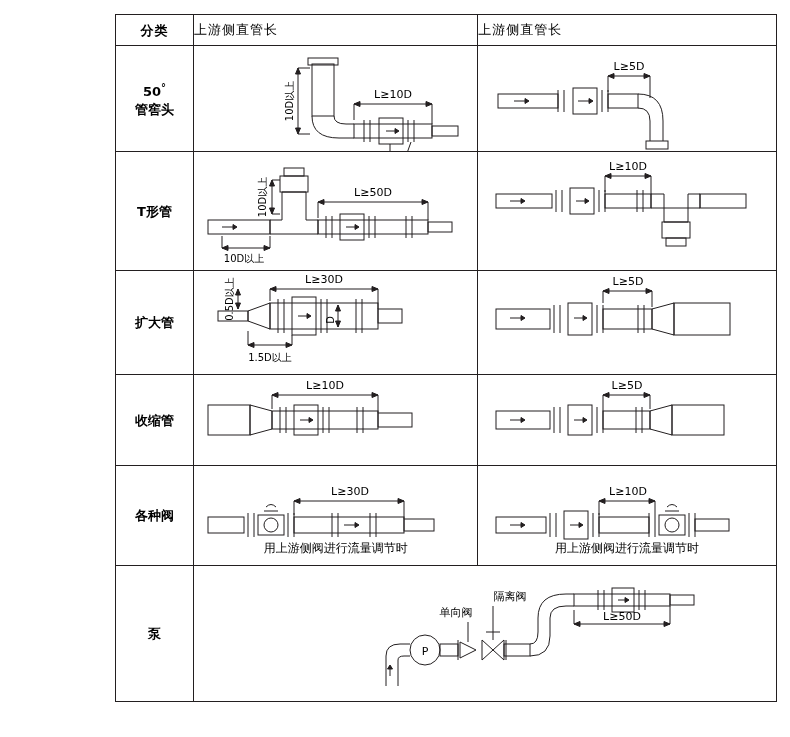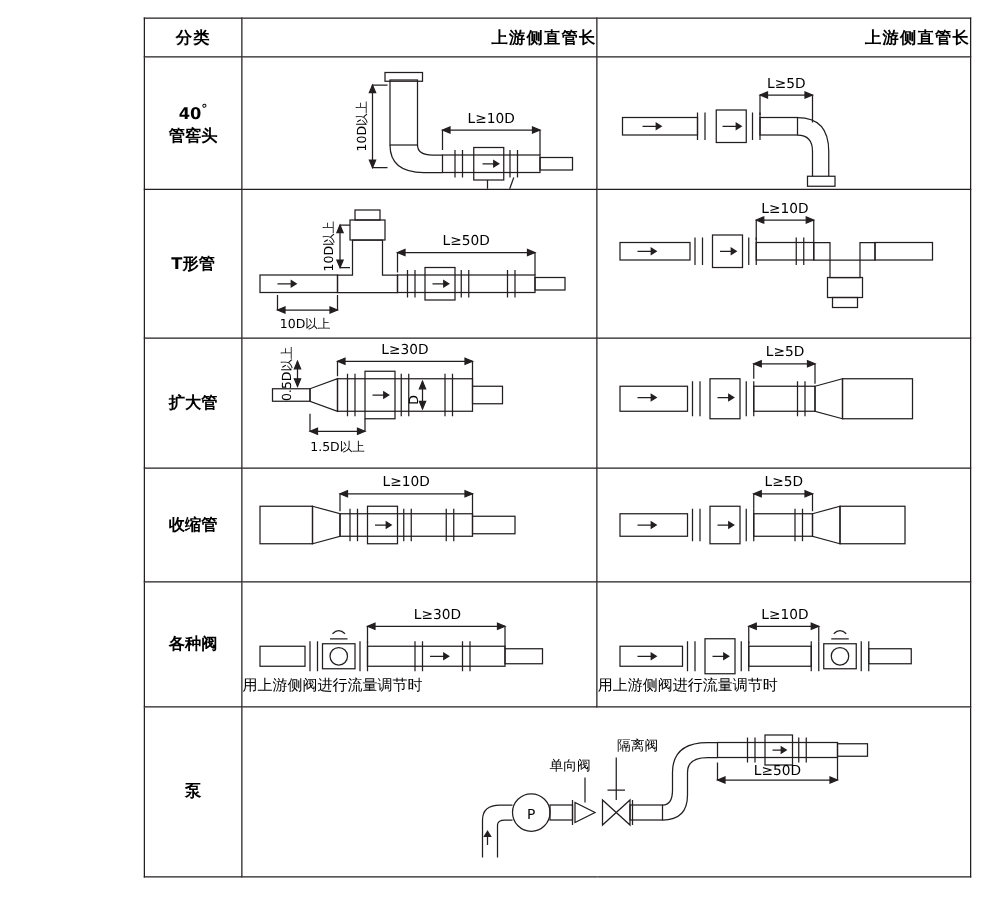--- a/index.html
+++ b/index.html
@@ -1,50 +1,50 @@
 <!DOCTYPE html>
 <html><head>
 <meta charset="utf-8">
 <style>
   html,body{margin:0;padding:0;background:#ffffff;}
   body{font-family:"DejaVu Sans","Liberation Sans",sans-serif;}
   #page{position:relative;width:790px;height:737px;background:#ffffff;}
   table.main{position:absolute;left:78px;top:14px;width:662px;border-collapse:collapse;margin-left:37px;}
   table.main td{border:1px solid #231f20;padding:0;}
-  .hdr{height:30px;text-align:right;font-size:13px;color:#000;font-weight:bold;letter-spacing:1px;}
+  .hdr{height:30px;text-align:left;font-size:13px;color:#000;font-weight:normal;letter-spacing:1px;}
   .cat{width:74px;text-align:center;font-size:13px;font-weight:bold;color:#000;line-height:17px;}
   .cell{position:relative;}
   .c-up{width:272px;}
   .c-dn{width:286px;}
   .r1{height:105px;}
   .r2{height:118px;}
   .r3{height:103px;}
   .r4{height:90px;}
   .r5{height:100px;}
   .r6{height:135px;}
   svg{display:block;}
-  .cap{position:absolute;width:100%;text-align:left;font-size:12px;color:#000;bottom:8px;left:0;}
+  .cap{position:absolute;width:100%;text-align:center;font-size:12px;color:#000;bottom:8px;left:0;}
   .sup{font-size:10px;vertical-align:super;}
 </style>
 </head>
 <body>
 
 <div id="page">
 
 <table class="main">
   <tbody>
         <tr>
     <td class="cat hdr">分类</td>
     <td class="hdr c-up">上游侧直管长</td>
     <td class="hdr c-dn">上游侧直管长</td>
   </tr>
 
   <tr class="r1">
     <td class="cat">
-      <div><span>40</span><span class="sup">°</span></div>
+      <div><span>50</span><span class="sup">°</span></div>
       <div>管窖头</div>
     </td>
     <td class="cell c-up">
       <svg width="272" height="105" viewBox="0 0 272 105">
         <g stroke="#231f20" fill="none" stroke-width="1">
 
           <rect x="118" y="18" width="22" height="52"></rect>
           <rect x="114" y="12" width="30" height="7"></rect>
 
           <path d="M118,70 Q118,92 145,92 L160,92"></path>

